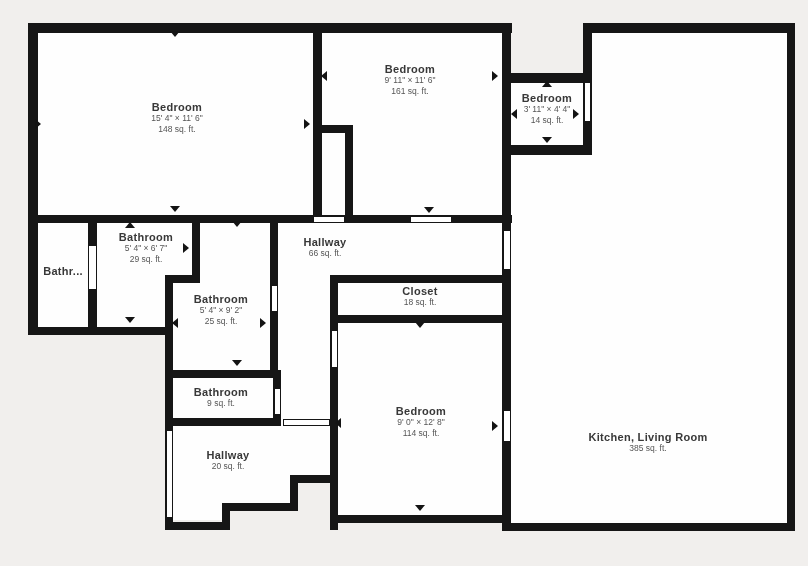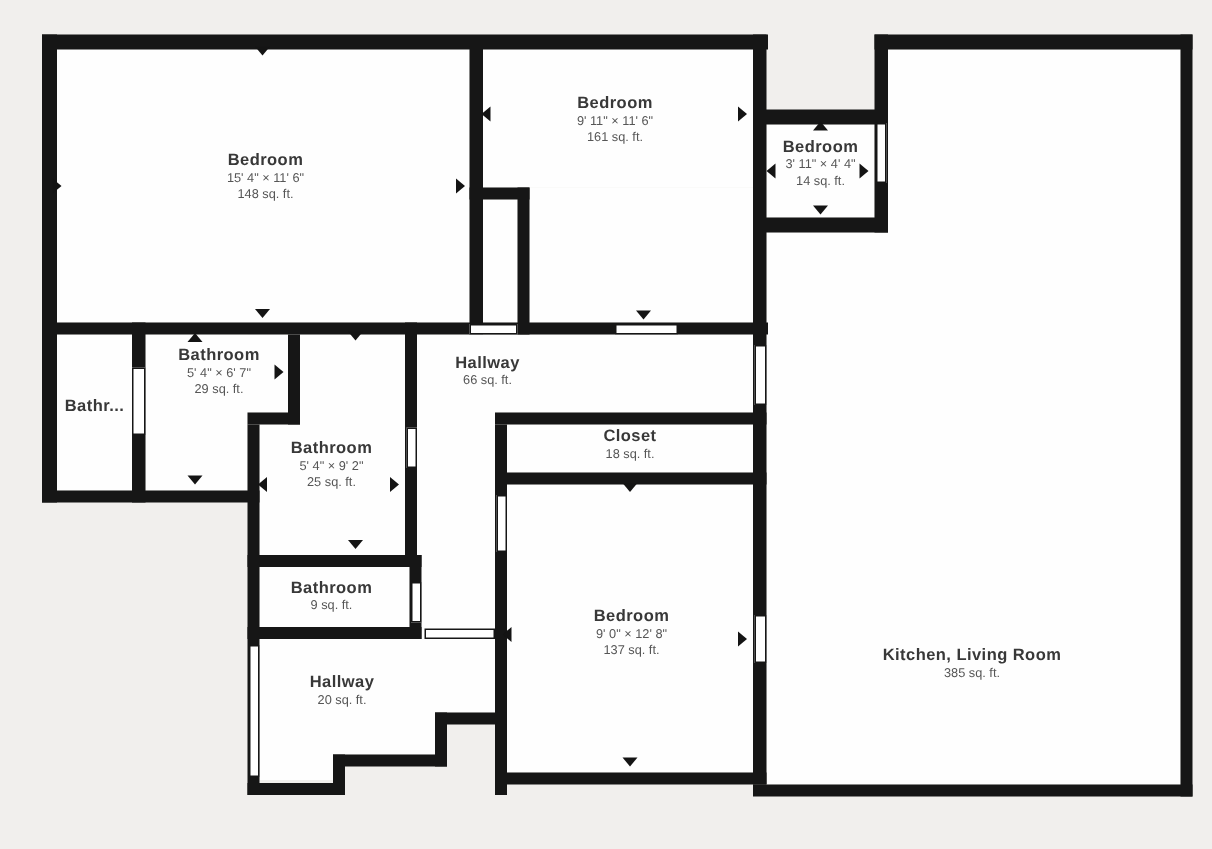--- a/index.html
+++ b/index.html
@@ -159,20 +159,20 @@
       <div class="nm">Bathroom</div>
       <div class="dm">9 sq. ft.</div>
     </div>
     <div class="label" style="left:228px;top:449px">
       <div class="nm">Hallway</div>
       <div class="dm">20 sq. ft.</div>
     </div>
     <div class="label" style="left:421px;top:405px">
       <div class="nm">Bedroom</div>
       <div class="dm">9' 0" × 12' 8"</div>
-      <div class="dm">137 sq. ft.</div>
+      <div class="dm">114 sq. ft.</div>
     </div>
     <div class="label" style="left:648px;top:431px">
       <div class="nm">Kitchen, Living Room</div>
       <div class="dm">385 sq. ft.</div>
     </div>
   </div>
 </div>
 
 </body></html>

